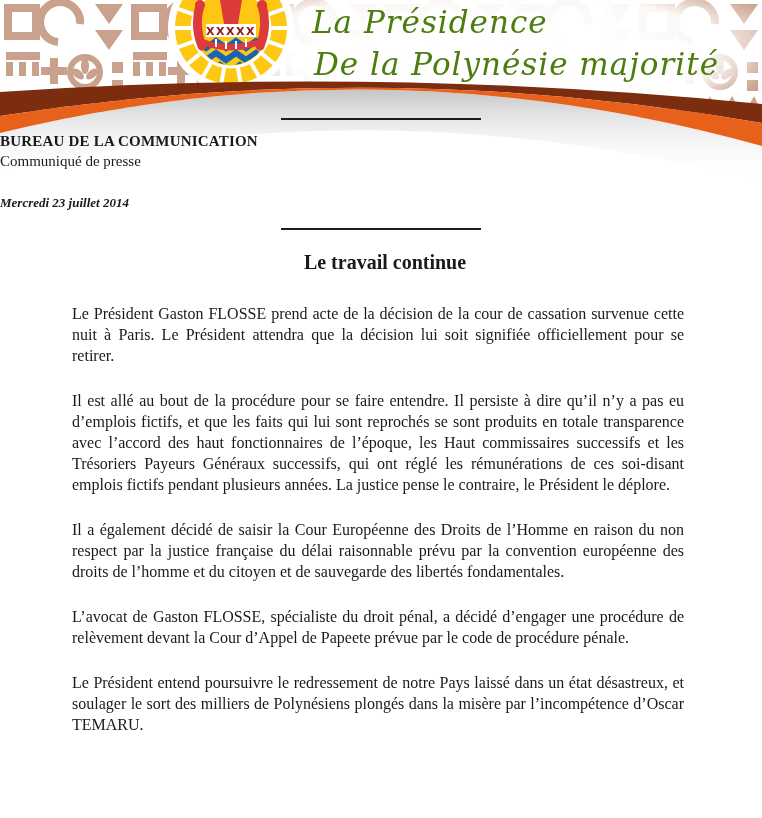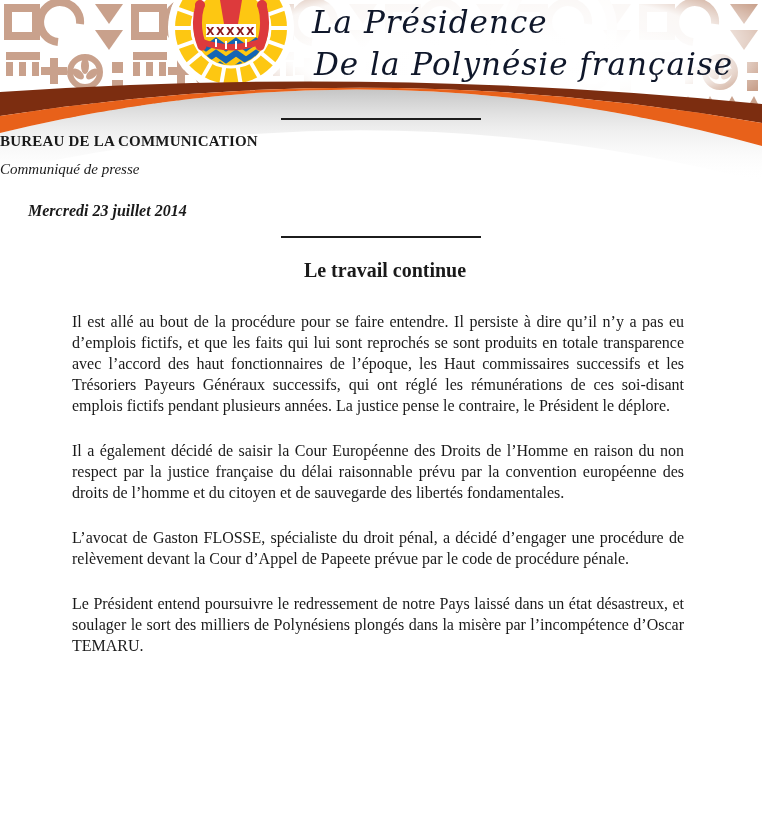--- a/index.html
+++ b/index.html
@@ -23,47 +23,47 @@
     overflow:hidden;
     font-family:"Liberation Serif","DejaVu Serif",serif;
     color:var(--ink);
   }
   .header-banner{
     position:absolute;top:0;left:0;width:762px;height:200px;
     z-index:0;
   }
   .script-title{
     position:absolute;z-index:1;
-    color:#0f172a;
+    color:#4d7c0f;
     font-family:"DejaVu Serif",serif;
     font-style:italic;
     white-space:nowrap;
   }
   .script-line1{left:312px;top:4px;font-size:31px;letter-spacing:1px;}
   .script-line2{left:314px;top:46px;font-size:31px;letter-spacing:1px;}
   .content{
     position:relative;z-index:2;
     padding-top:118px;
   }
   .masthead{text-align:left;}
   .rule{
     width:200px;height:2px;background:#1c1c1c;margin:0 auto;
   }
   .masthead .department{
     margin-top:13px;
     font-size:15px;font-weight:700;letter-spacing:.2px;
     line-height:17px;
   }
   .masthead .doc-type{
-    margin-top:11px;
-    font-size:15px;line-height:17px;font-style:italic;
+    margin-top:3px;
+    font-size:15px;line-height:17px;
   }
   .masthead .date-line{
     margin-top:24px;
-    font-size:16px;font-weight:700;font-style:italic;line-height:17px;margin-left:28px;
+    font-size:13px;font-weight:700;font-style:italic;line-height:17px;
   }
   .rule-bottom{margin-top:17px;}
   .doc-title{
     margin-top:21px;
     text-align:center;
     font-size:20px;font-weight:700;line-height:23px;padding-left:8px;
   }
   .body-text{
     padding:0 78px 0 72px;
   }
@@ -188,35 +188,36 @@
     <path d="M0,133 Q381,40 762,146 L762,200 L0,200 Z" fill="#ffffff"></path>
 
     <path d="M0,133 Q381,40 762,146 L762,182 Q381,84 0,172 Z" fill="url(#shadeG)"></path>
 
     <path d="M0,92 Q381,66 762,104 L762,123 Q381,56 0,116 Z" fill="#7c2d10"></path>
 
     <path d="M0,116 Q381,56 762,123 L762,146 Q381,40 0,133 Z" fill="#e8611a"></path>
   </svg>
 
   <div class="script-title script-line1">La Présidence</div>
-  <div class="script-title script-line2">De la Polynésie française</div>
+  <div class="script-title script-line2">De la Polynésie majorité</div>
 
   <div class="content">
 
     <div class="masthead">
       <div class="rule rule-top"></div>
       <div class="department">BUREAU DE LA COMMUNICATION</div>
       <div class="doc-type">Communiqué de presse</div>
       <div class="date-line">Mercredi 23 juillet 2014</div>
       <div class="rule rule-bottom"></div>
     </div>
 
     <h1 class="doc-title">Le travail continue</h1>
 
     <div class="body-text">
+      <p>Le Président Gaston FLOSSE prend acte de la décision de la cour de cassation survenue cette nuit à Paris. Le Président attendra que la décision lui soit signifiée officiellement pour se retirer.</p>
       <p>Il est allé au bout de la procédure pour se faire entendre. Il persiste à dire qu’il n’y a pas eu d’emplois fictifs, et que les faits qui lui sont reprochés se sont produits en totale transparence avec l’accord des haut fonctionnaires de l’époque, les Haut commissaires successifs et les Trésoriers Payeurs Généraux successifs, qui ont réglé les rémunérations de ces soi-disant emplois fictifs pendant plusieurs années. La justice pense le contraire, le Président le déplore.</p>
       <p>Il a également décidé de saisir la Cour Européenne des Droits de l’Homme en raison du non respect par la justice française du délai raisonnable prévu par la convention européenne des droits de l’homme et du citoyen et de sauvegarde des libertés fondamentales.</p>
       <p>L’avocat de Gaston FLOSSE, spécialiste du droit pénal, a décidé d’engager une procédure de relèvement devant la Cour d’Appel de Papeete prévue par le code de procédure pénale.</p>
       <p>Le Président entend poursuivre le redressement de notre Pays laissé dans un état désastreux, et soulager le sort des milliers de Polynésiens plongés dans la misère par l’incompétence d’Oscar TEMARU.</p>
     </div>
 
   </div>
 </div>
 
 </body></html>

